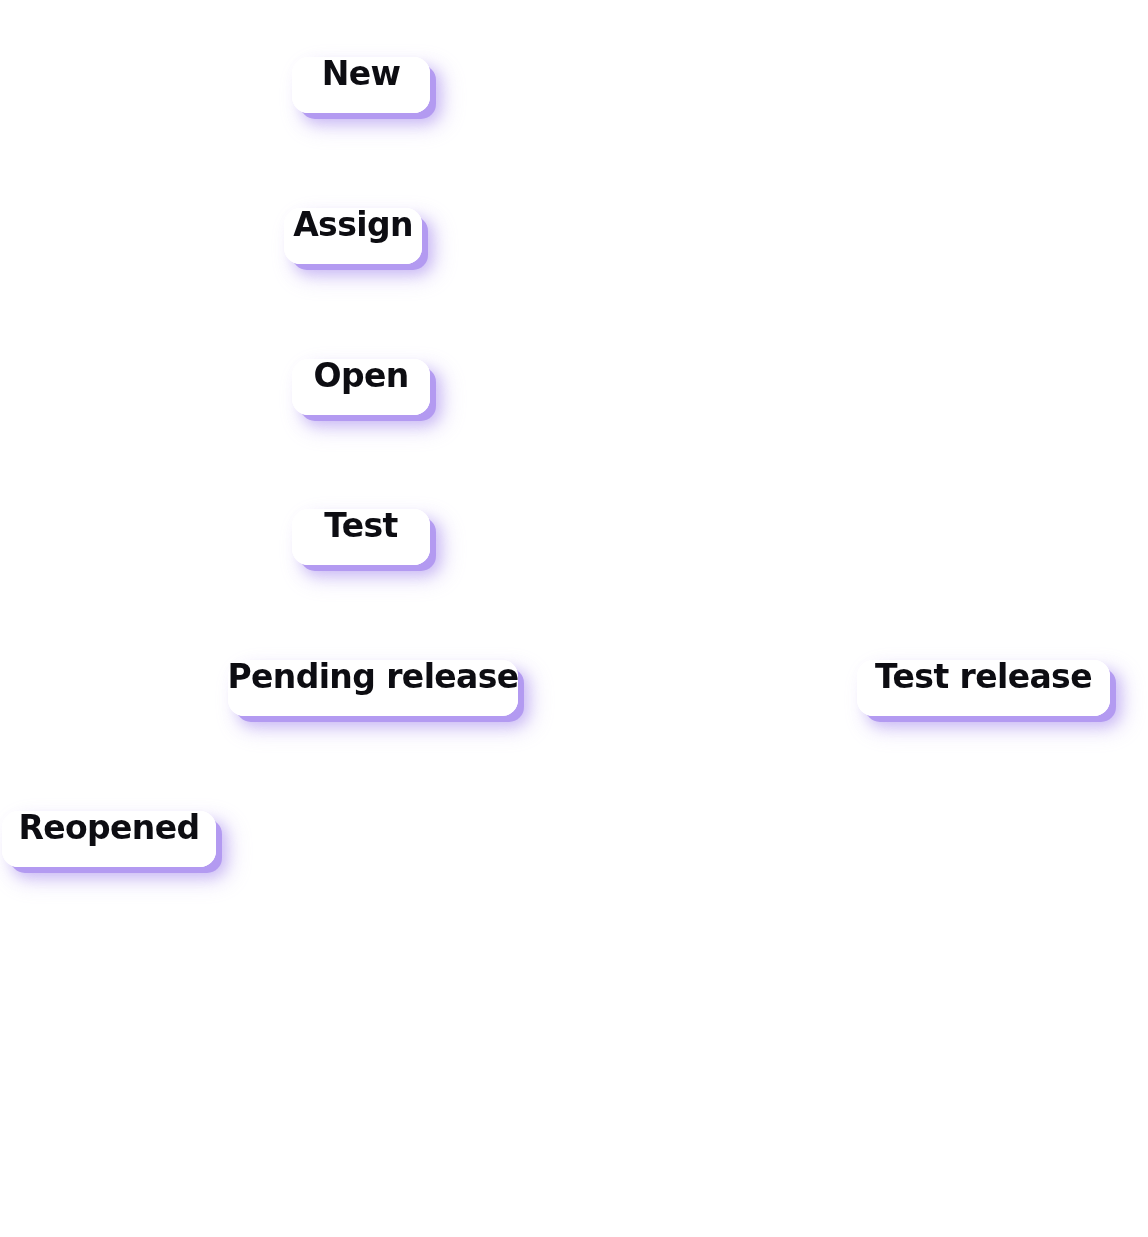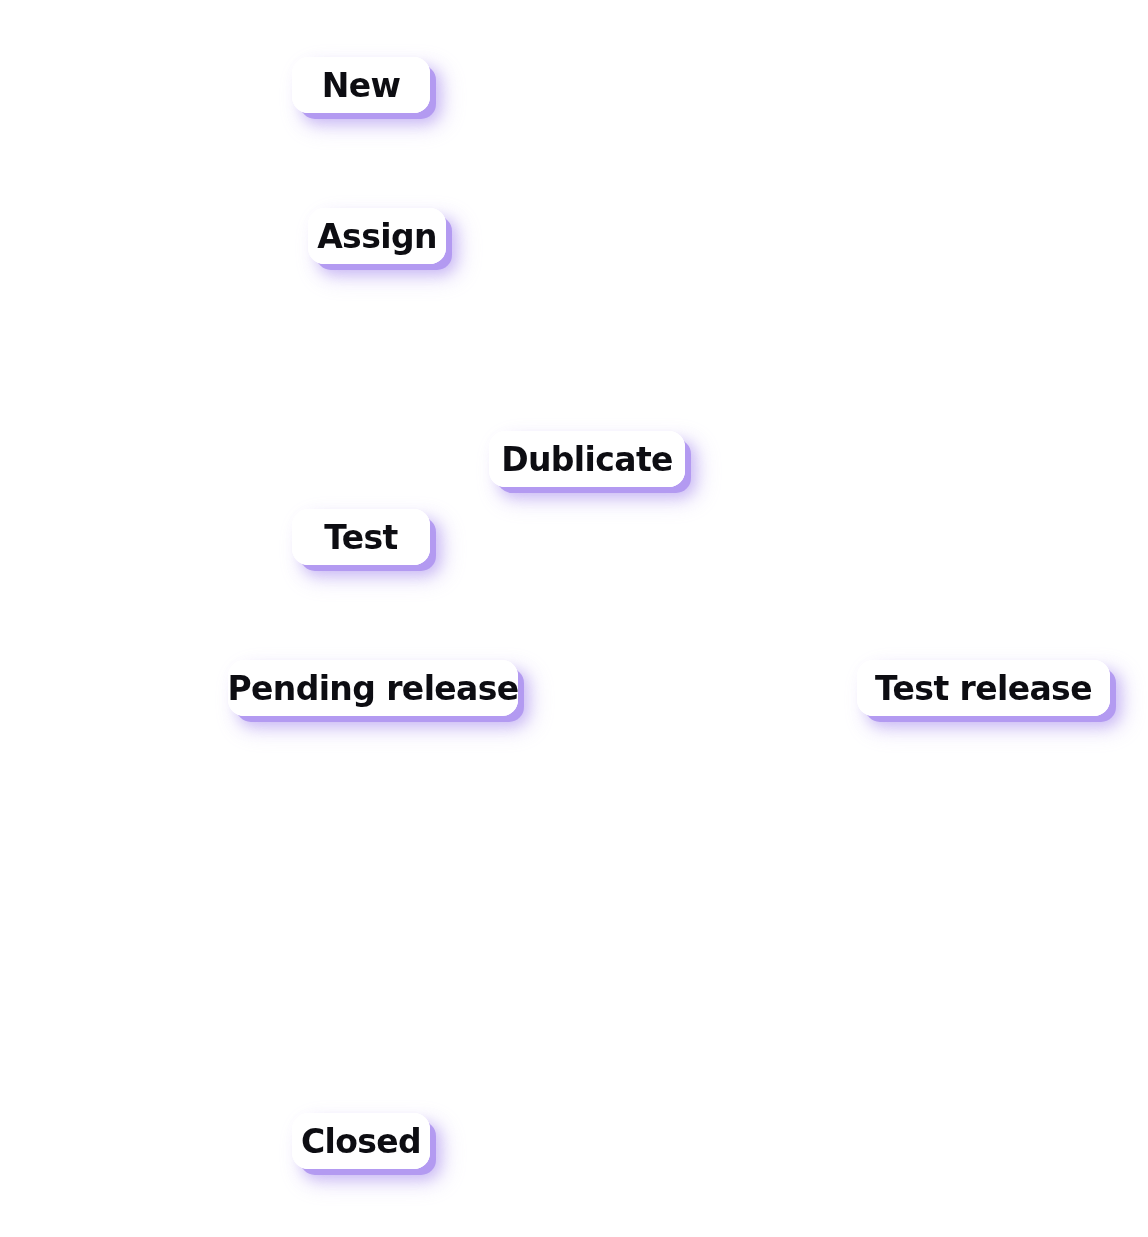--- a/index.html
+++ b/index.html
@@ -21,21 +21,20 @@
     position: absolute;
     inset: 0;
     width: 1148px;
     height: 1237px;
   }
 
   
   .chip {
     position: absolute;
     display: inline-flex;
-    align-items: center;
     justify-content: center;
     box-sizing: border-box;
     background: #ffffff;
     border-radius: 16px;
     padding: 0 16px;
     height: 56px;
     white-space: nowrap;
     user-select: none;
     
     box-shadow:
@@ -65,31 +64,31 @@
   }
   .chip .chip-label { position: relative; z-index: 1; }
 </style>
 </head>
 <body>
 
 <div id="stage">
     <div class="chip" style="left: 292px; top: 57px; width: 138px;">
       <span class="chip-label">New</span>
     </div>
-    <div class="chip" style="left: 308px; top: 208px; width: 138px;">
+    <div class="chip" style="left: 284px; top: 208px; width: 138px;">
       <span class="chip-label">Assign</span>
     </div>
-    <div class="chip" style="left: 489px; top: 431px; width: 196px;">
-      <span class="chip-label">Dublicate</span>
+    <div class="chip" style="left: 292px; top: 359px; width: 138px;">
+      <span class="chip-label">Open</span>
     </div>
     <div class="chip" style="left: 292px; top: 509px; width: 138px;">
       <span class="chip-label">Test</span>
     </div>
     <div class="chip" style="left: 228px; top: 660px; width: 290px;">
       <span class="chip-label">Pending release</span>
     </div>
     <div class="chip" style="left: 857px; top: 660px; width: 253px;">
       <span class="chip-label">Test release</span>
     </div>
-    <div class="chip" style="left: 292px; top: 1113px; width: 138px;">
-      <span class="chip-label">Closed</span>
+    <div class="chip" style="left: 2px; top: 811px; width: 214px;">
+      <span class="chip-label">Reopened</span>
     </div>
   </div>
 
 </body></html>

